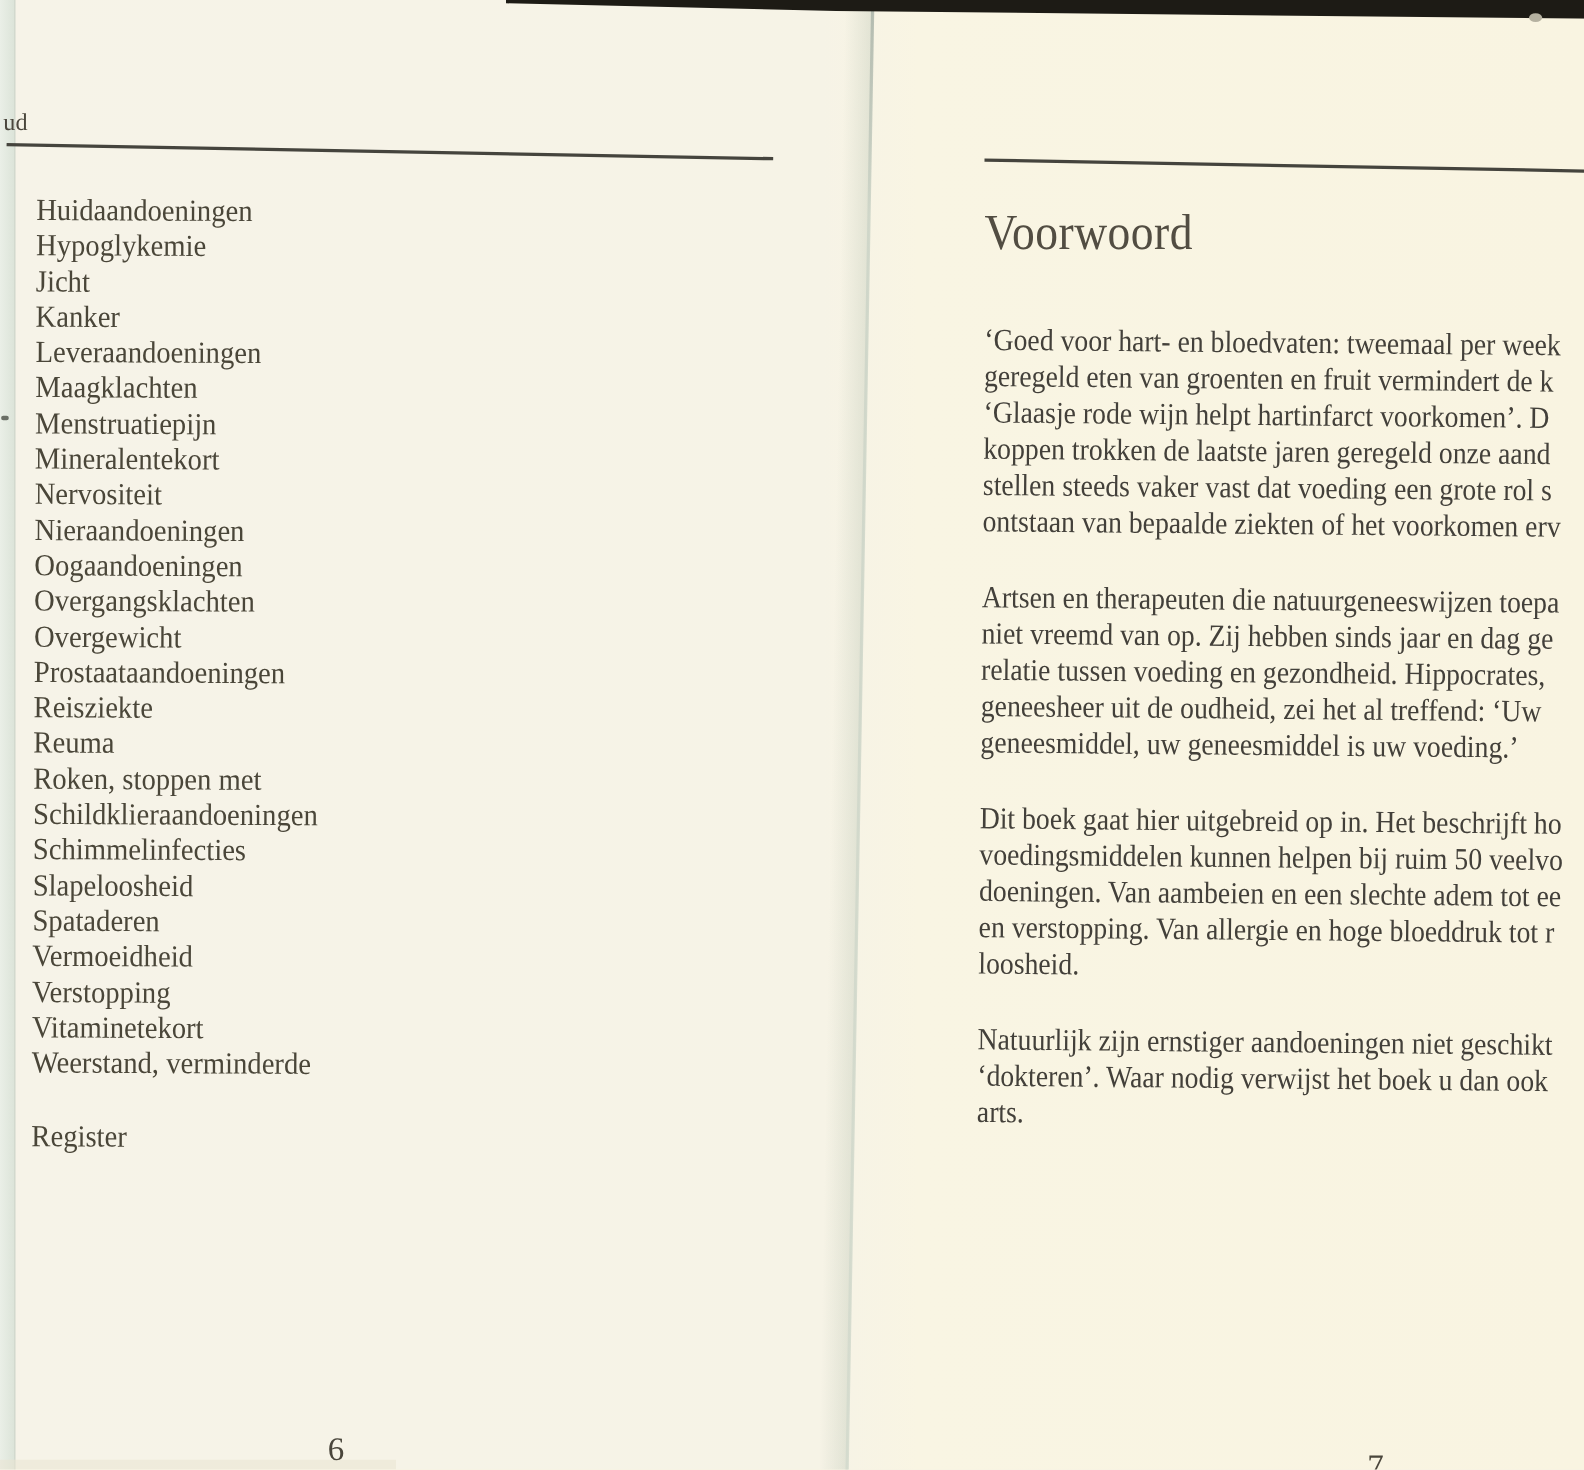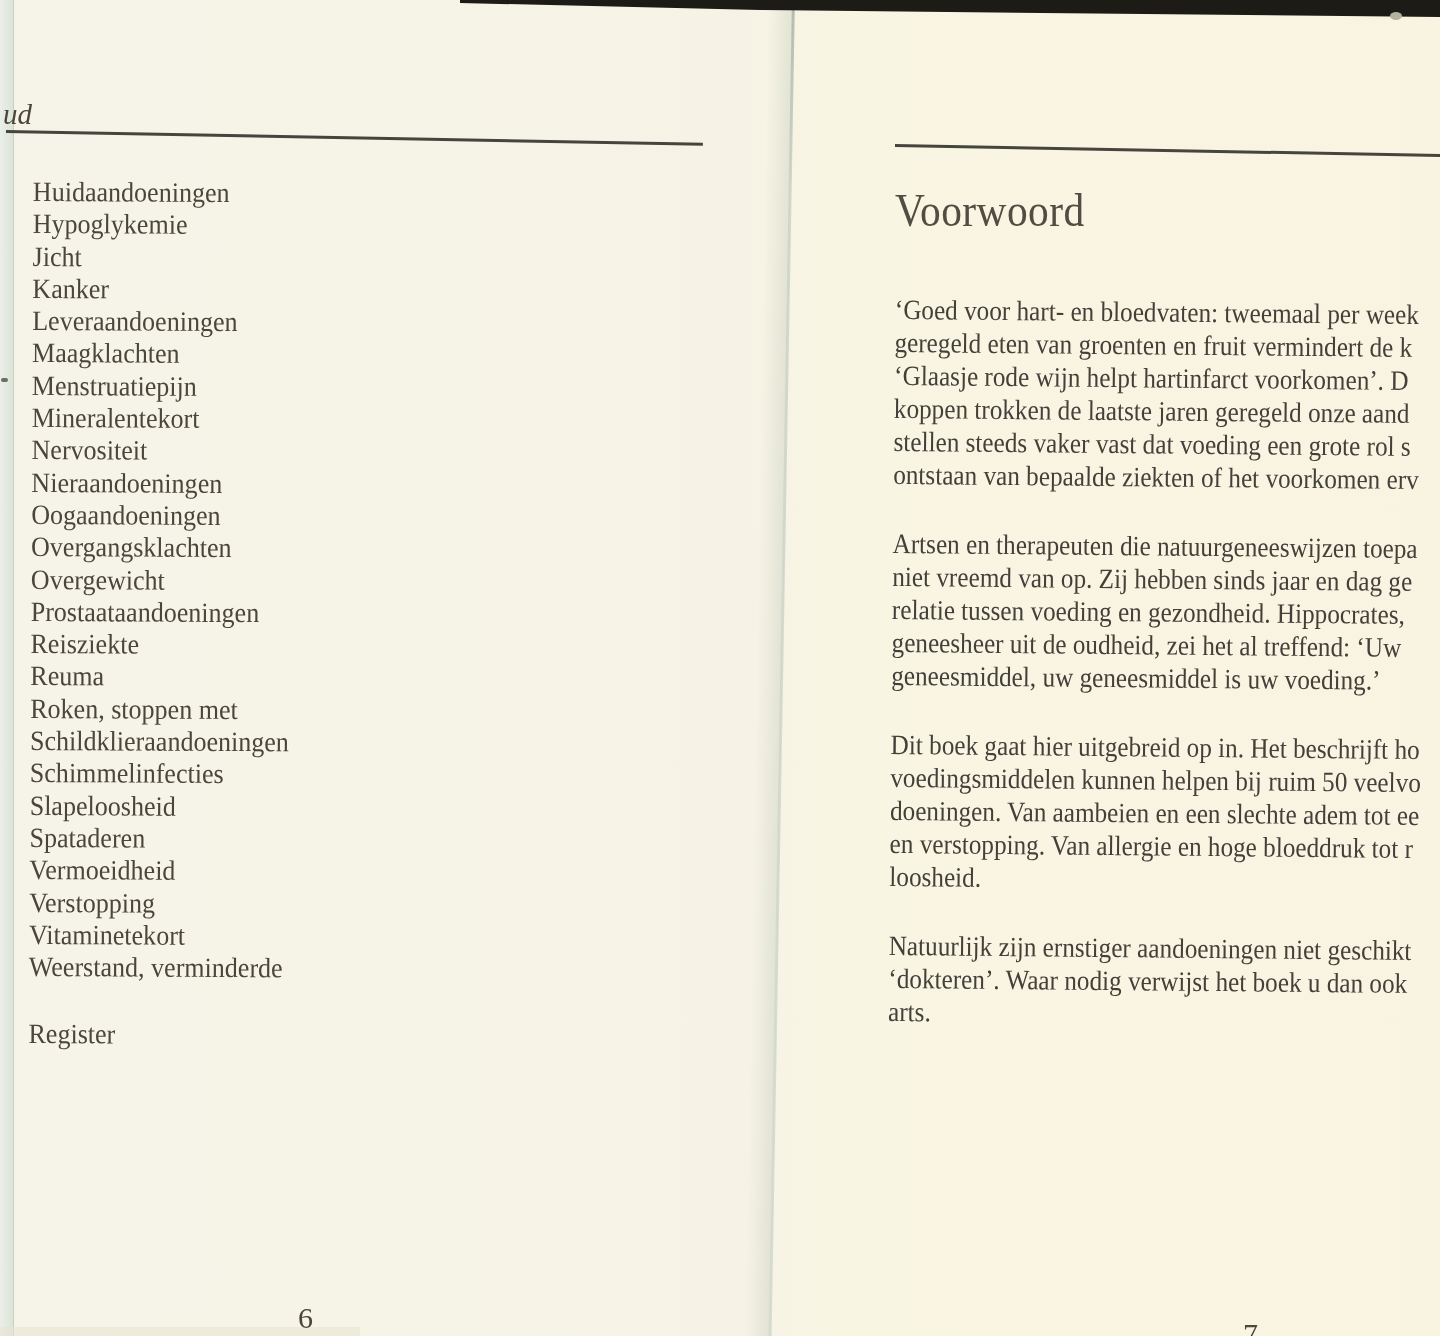--- a/index.html
+++ b/index.html
@@ -51,21 +51,21 @@
     left: 0; top: 1327px; width: 360px; height: 9px;
     background: #e9e4d1; opacity: 0.55;
   }
   
   .rule { height: 3px; background: #45443d; transform-origin: left center; }
   .rule-left  { left: 6px;  top: 130px; width: 697px; transform: rotate(1.05deg); }
   .rule-right { left: 895px; top: 144px; width: 546px; transform: rotate(1.05deg); }
   
   .running-header {
     left: 3px; top: 98px;
-    font-style: italic; font-size: 29px; color: #4a463c;
+    font-size: 22px; color: #4a463c;
   }
   .toc-list {
     left: 33px; top: 176px;
     font-size: 28px; line-height: 32.3px; color: #4a4639;
     transform: rotate(0.3deg) scaleX(0.93); transform-origin: top left;
     white-space: nowrap;
   }
   .register { margin-top: 35px; }
   .pagenum {
     font-size: 30px; color: #4a463c;

